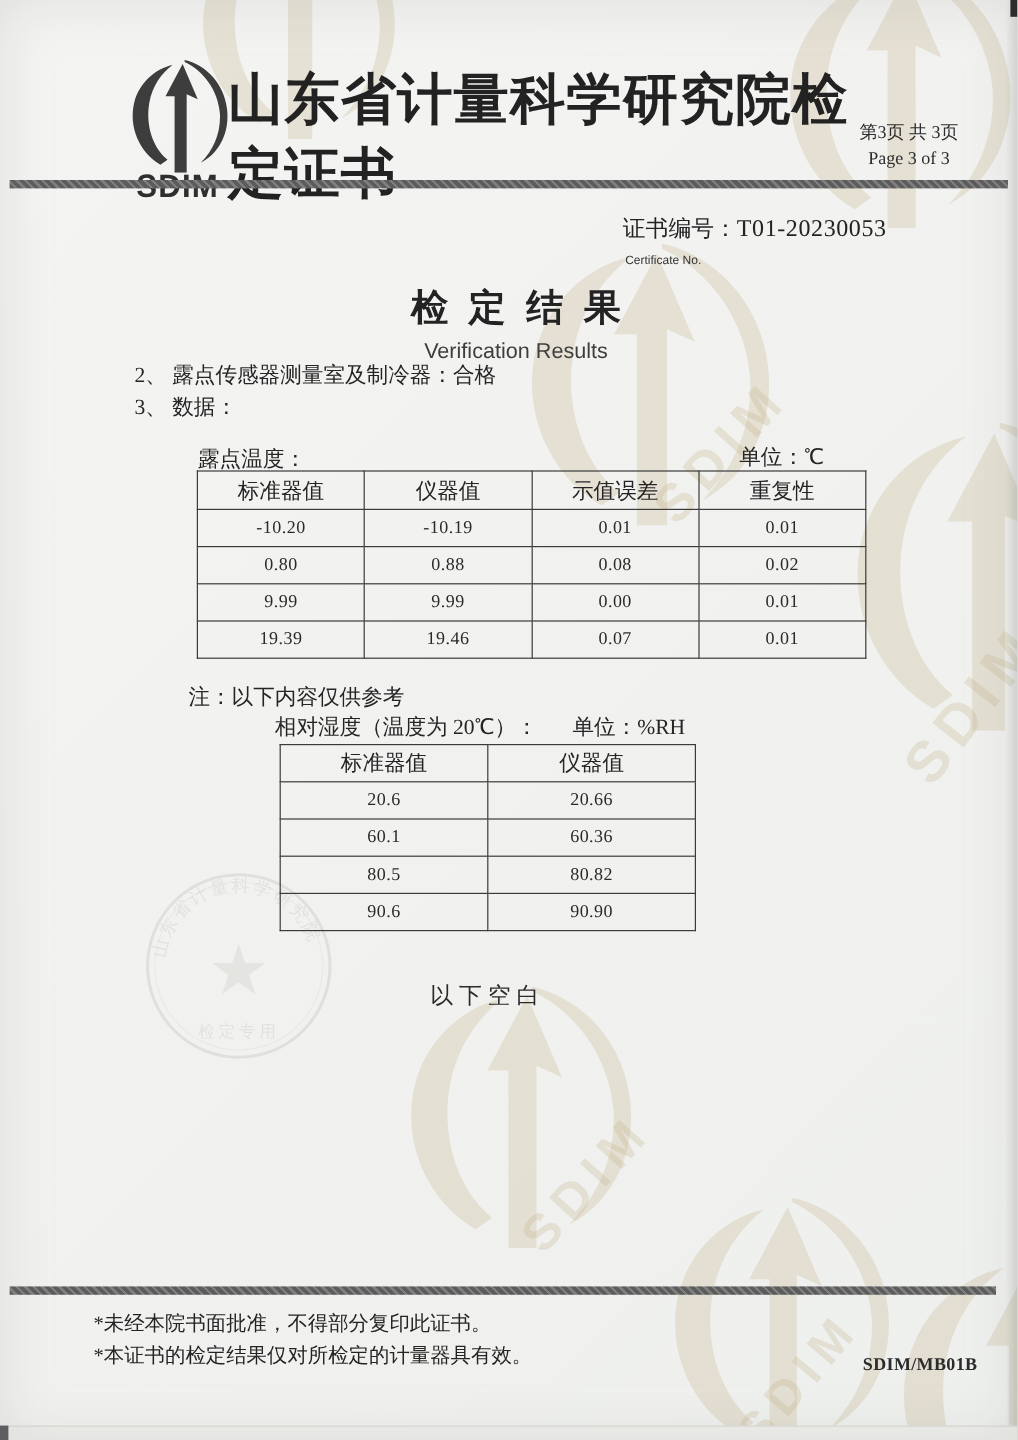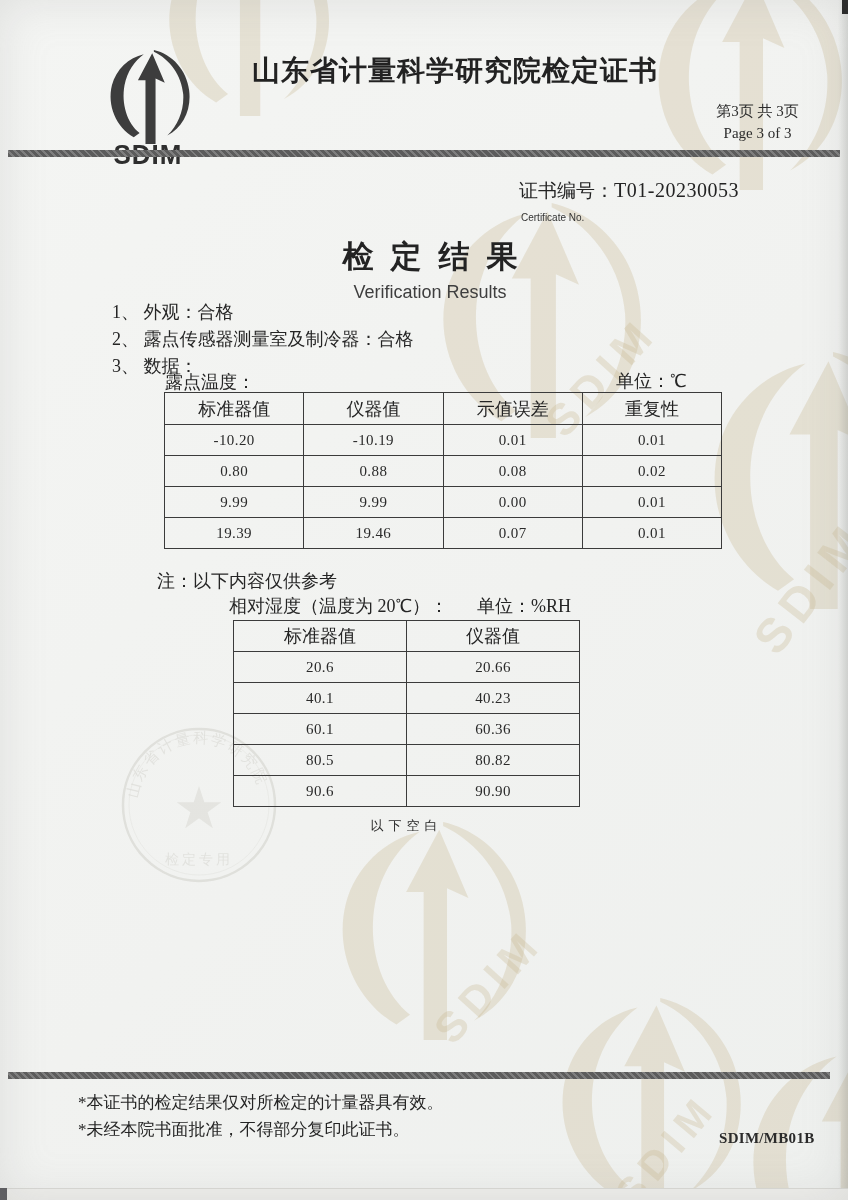--- a/index.html
+++ b/index.html
@@ -22,22 +22,22 @@
         color:rgba(199,181,144,.30);letter-spacing:8px;pointer-events:none;}
 
   
   .seal{position:absolute;left:118px;top:724px;width:162px;height:162px;opacity:.5;pointer-events:none;}
 
   
   .logo-block{position:absolute;left:92px;top:50px;width:112px;text-align:center;color:#383838;}
   .logo-block svg{display:block;margin:0 auto;}
   .logo-word{font-family:"Liberation Sans",sans-serif;font-weight:bold;font-size:26px;
         letter-spacing:1px;color:#2e2e2e;margin-top:-4px;transform:scaleY(1.04);}
-  .title-cn{position:absolute;left:190px;top:52px;width:530px;text-align:center;
-        font-size:28px;font-weight:bold;color:#222;letter-spacing:1px;}
+  .title-cn{position:absolute;left:190px;top:52px;width:530px;
+        font-size:46px;font-weight:bold;color:#222;letter-spacing:1px;}
   .title-en{position:absolute;left:190px;top:102px;width:510px;text-align:center;
         font-family:"Liberation Sans",sans-serif;font-weight:bold;font-size:26px;color:#252525;}
   .page-info{position:absolute;left:700px;top:100px;width:115px;text-align:center;
         font-size:15px;line-height:22px;color:#2c2c2c;}
   .page-info .en{font-size:15px;}
   .rule{position:absolute;height:7px;
         background:repeating-linear-gradient(45deg,#5c5c5c 0 3px,#7e7e7e 3px 5px);}
   .rule-top{top:150px;left:8px;width:832px;}
   .rule-bottom{top:1072px;left:8px;width:822px;}
 
@@ -69,21 +69,21 @@
   .tbl th,.tbl td{border:1.6px solid #3b3b3b;text-align:center;vertical-align:middle;}
   .tbl th{font-weight:normal;font-size:18px;color:#242424;}
   .tbl td{font-size:15px;color:#2a2a2a;letter-spacing:.4px;border-radius:15px;}
   #table1{left:164px;top:392px;width:558px;}
   #table1 th{height:29px;}
   #table1 td{height:28px;}
   #table2{left:233px;top:620px;width:347px;}
   #table2 th{height:28px;}
   #table2 td{height:28px;}
   .end-marker{position:absolute;left:233px;top:817px;width:347px;text-align:center;
-        font-size:13px;letter-spacing:5px;color:#2a2a2a;}
+        font-size:19px;letter-spacing:5px;color:#2a2a2a;}
 
   
   .footer-notes{position:absolute;left:78px;top:1089px;font-size:17px;line-height:27px;color:#242424;}
   .form-code{position:absolute;left:719px;top:1130px;font-size:15px;color:#2b2b2b;letter-spacing:.3px;font-weight:bold;}
 </style>
 </head>
 <body>
 
 <div class="page">
 
@@ -167,21 +167,20 @@
 
   <div class="cert-no">
     <span>证书编号：</span><span class="num">T01-20230053</span>
   </div>
   <div class="cert-no-en">Certificate No.</div>
 
   <div class="heading-cn">检定结果</div>
   <div class="heading-en">Verification Results</div>
 
   <div class="result-list">
-    <div>1、 外观：合格</div>
     <div>2、 露点传感器测量室及制冷器：合格</div>
     <div>3、 数据：</div>
   </div>
 
   <div class="cap cap1">露点温度：</div>
   <div class="cap unit1">单位：℃</div>
   <table class="tbl" id="table1">
     <tbody>
         <tr>
       <th>标准器值</th>
@@ -223,43 +222,39 @@
     <tbody>
         <tr>
       <th>标准器值</th>
       <th>仪器值</th>
     </tr>
     <tr>
       <td>20.6</td>
       <td>20.66</td>
     </tr>
     <tr>
-      <td>40.1</td>
-      <td>40.23</td>
-    </tr>
-    <tr>
       <td>60.1</td>
       <td>60.36</td>
     </tr>
     <tr>
       <td>80.5</td>
       <td>80.82</td>
     </tr>
     <tr>
       <td>90.6</td>
       <td>90.90</td>
     </tr>
   </tbody>
     </table>
   <div class="end-marker">以下空白</div>
 
   <div class="rule rule-bottom"></div>
   <div class="footer-notes">
+    <div>*未经本院书面批准，不得部分复印此证书。</div>
     <div>*本证书的检定结果仅对所检定的计量器具有效。</div>
-    <div>*未经本院书面批准，不得部分复印此证书。</div>
   </div>
   <div class="form-code">SDIM/MB01B</div>
 
   <div class="edge-right"></div>
   <div class="edge-bottom"></div>
   <div class="corner-mark-tr"></div>
   <div class="corner-mark-bl"></div>
   <div class="vignette"></div>
 </div>
 

